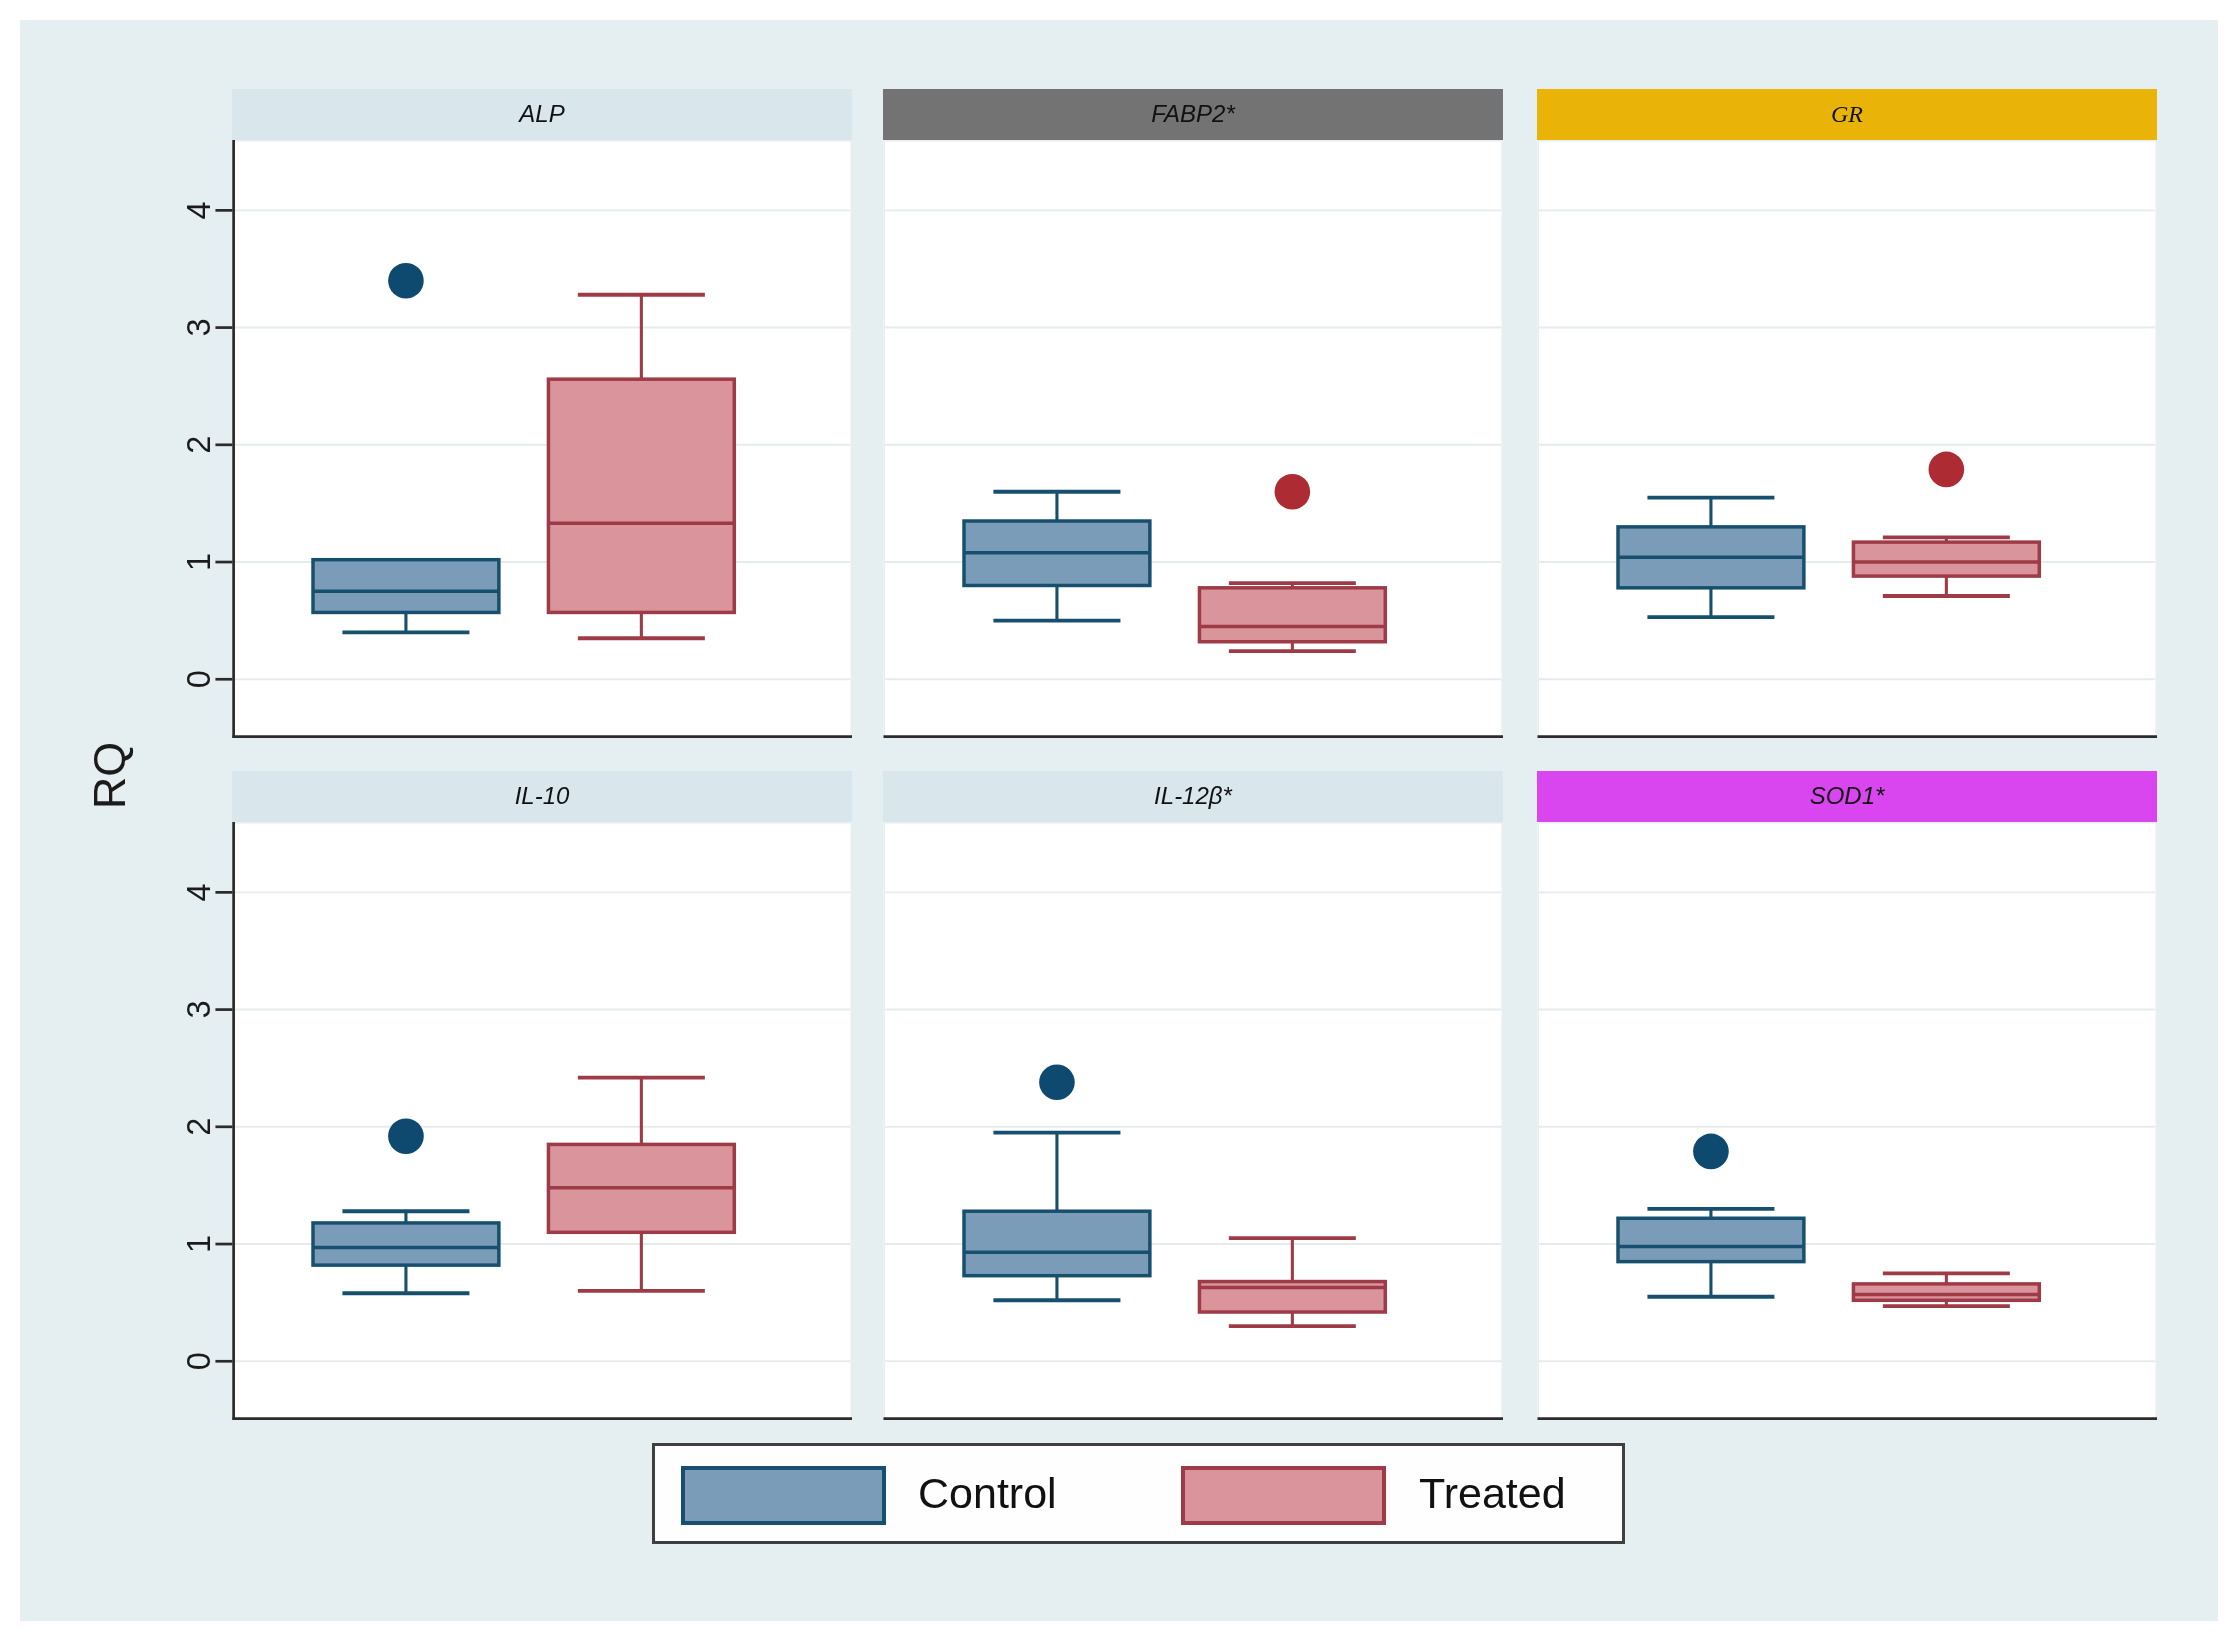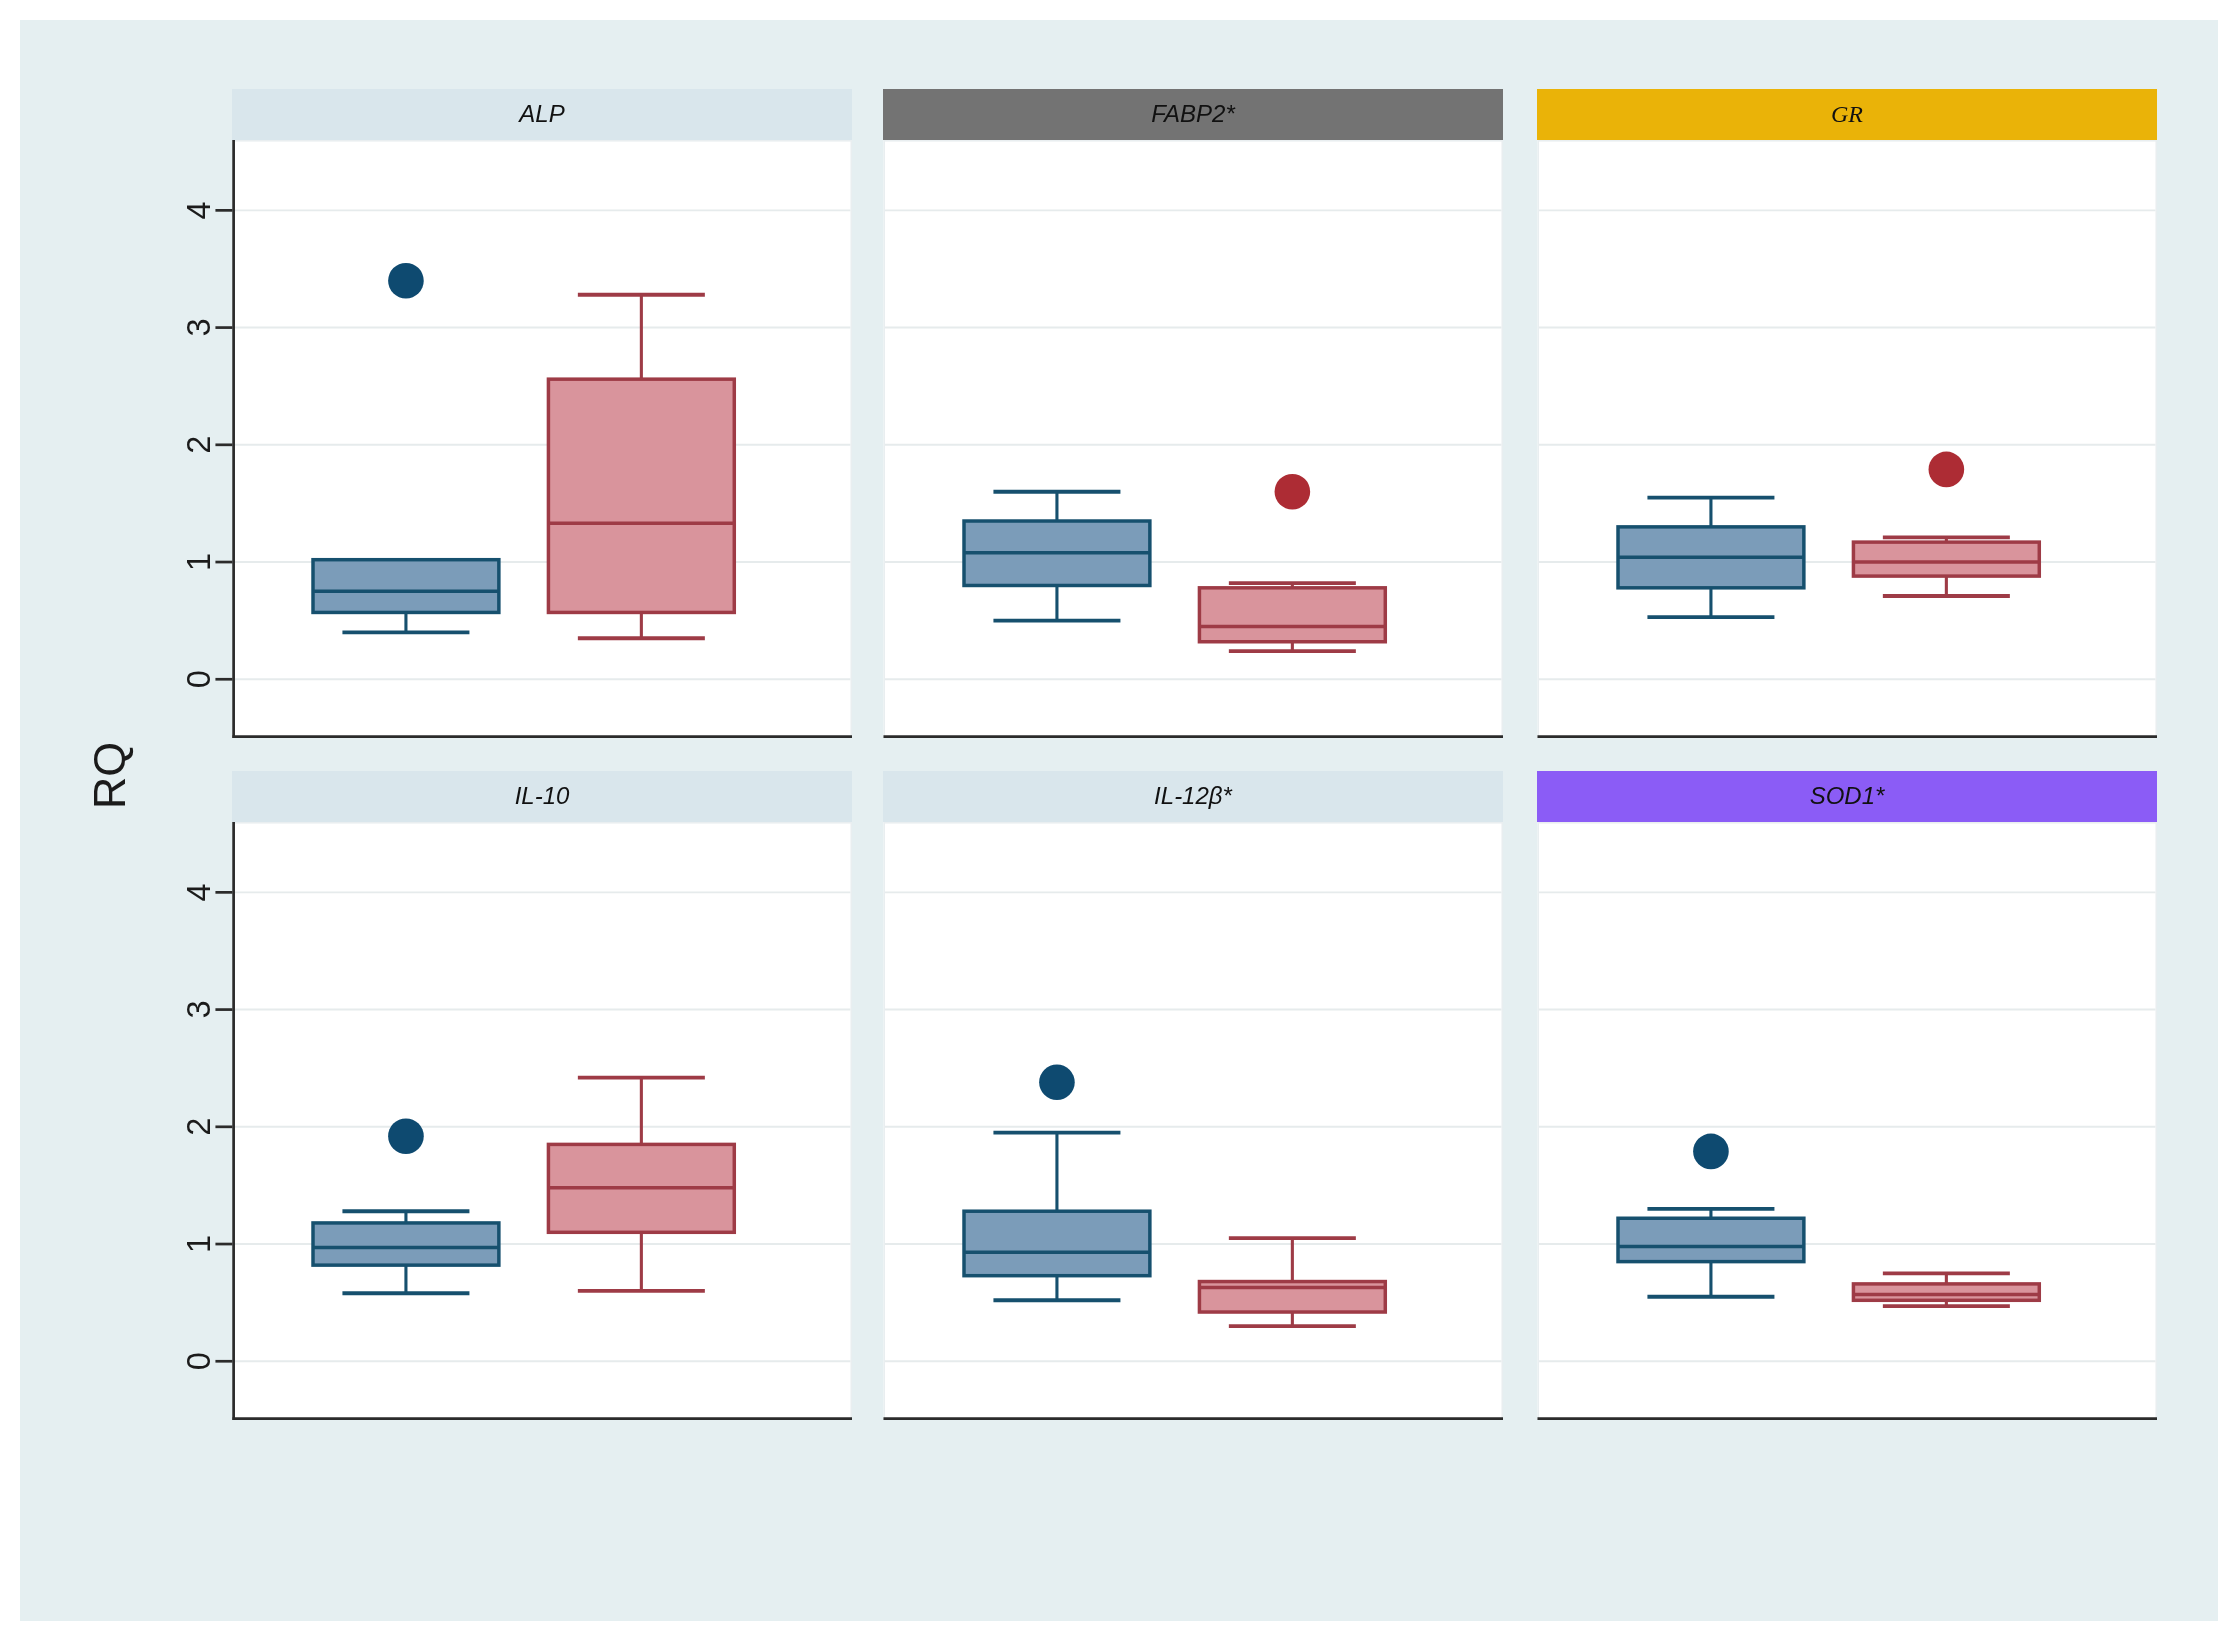--- a/index.html
+++ b/index.html
@@ -168,21 +168,21 @@
           <circle cx="224" cy="336.0470588235294" r="23" fill="#0e4a70"></circle>
           <line x1="528" x2="528" y1="632.7372549019608" y2="650.9019607843137" stroke="#9e3b46" stroke-width="4"></line>
           <line x1="446" x2="610" y1="650.9019607843137" y2="650.9019607843137" stroke="#9e3b46" stroke-width="5"></line>
           <line x1="528" x2="528" y1="593.3803921568627" y2="537.3725490196078" stroke="#9e3b46" stroke-width="4"></line>
           <line x1="446" x2="610" y1="537.3725490196078" y2="537.3725490196078" stroke="#9e3b46" stroke-width="5"></line>
           <rect x="408" y="593.3803921568627" width="240" height="39.356862745098056" fill="#d9949c" stroke="#9e3b46" stroke-width="4.5"></rect>
           <line x1="408" x2="648" y1="600.9490196078432" y2="600.9490196078432" stroke="#9e3b46" stroke-width="4.5"></line>
         </svg>
       </div>
       <div class="panel" style="left: 1517px; top: 751px;">
-        <div class="panel-header" style="background: #8b5cf6;">SOD1*</div>
+        <div class="panel-header" style="background: #d946ef;">SOD1*</div>
         <svg width="666" height="601" viewBox="-60 0 860 776">
           <rect x="0" y="0" width="800" height="772" fill="#ffffff"></rect>
           <rect x="1" y="1" width="798" height="770" fill="none" stroke="#e9eef0" stroke-width="2"></rect>
           <line x1="2" x2="798" y1="696.3137254901961" y2="696.3137254901961" stroke="#e6ebec" stroke-width="2.5"></line>
           <line x1="2" x2="798" y1="544.9411764705882" y2="544.9411764705882" stroke="#e6ebec" stroke-width="2.5"></line>
           <line x1="2" x2="798" y1="393.5686274509804" y2="393.5686274509804" stroke="#e6ebec" stroke-width="2.5"></line>
           <line x1="2" x2="798" y1="242.1960784313725" y2="242.1960784313725" stroke="#e6ebec" stroke-width="2.5"></line>
           <line x1="2" x2="798" y1="90.82352941176467" y2="90.82352941176467" stroke="#e6ebec" stroke-width="2.5"></line>
           <line x1="0" x2="800" y1="770.5" y2="770.5" stroke="#2b2b2b" stroke-width="3.5"></line>
           <line x1="224" x2="224" y1="567.6470588235294" y2="613.0588235294118" stroke="#16506e" stroke-width="4"></line>
@@ -194,14 +194,20 @@
           <circle cx="224" cy="425.356862745098" r="23" fill="#0e4a70"></circle>
           <line x1="528" x2="528" y1="617.6" y2="625.1686274509804" stroke="#9e3b46" stroke-width="4"></line>
           <line x1="446" x2="610" y1="625.1686274509804" y2="625.1686274509804" stroke="#9e3b46" stroke-width="5"></line>
           <line x1="528" x2="528" y1="596.4078431372549" y2="582.7843137254902" stroke="#9e3b46" stroke-width="4"></line>
           <line x1="446" x2="610" y1="582.7843137254902" y2="582.7843137254902" stroke="#9e3b46" stroke-width="5"></line>
           <rect x="408" y="596.4078431372549" width="240" height="21.19215686274515" fill="#d9949c" stroke="#9e3b46" stroke-width="4.5"></rect>
           <line x1="408" x2="648" y1="610.0313725490196" y2="610.0313725490196" stroke="#9e3b46" stroke-width="4.5"></line>
         </svg>
       </div>
     </div>
+  <div class="legend">
+    <span class="swatch" style="left: 25.6px; background: rgb(123, 156, 185); border-color: rgb(22, 80, 110);"></span>
+    <span class="legend-label" style="left:263px">Control</span>
+    <span class="swatch" style="left: 526px; background: rgb(217, 148, 156); border-color: rgb(158, 59, 70);"></span>
+    <span class="legend-label" style="left:764px">Treated</span>
+  </div>
 </div>
 
 
 </body></html>

